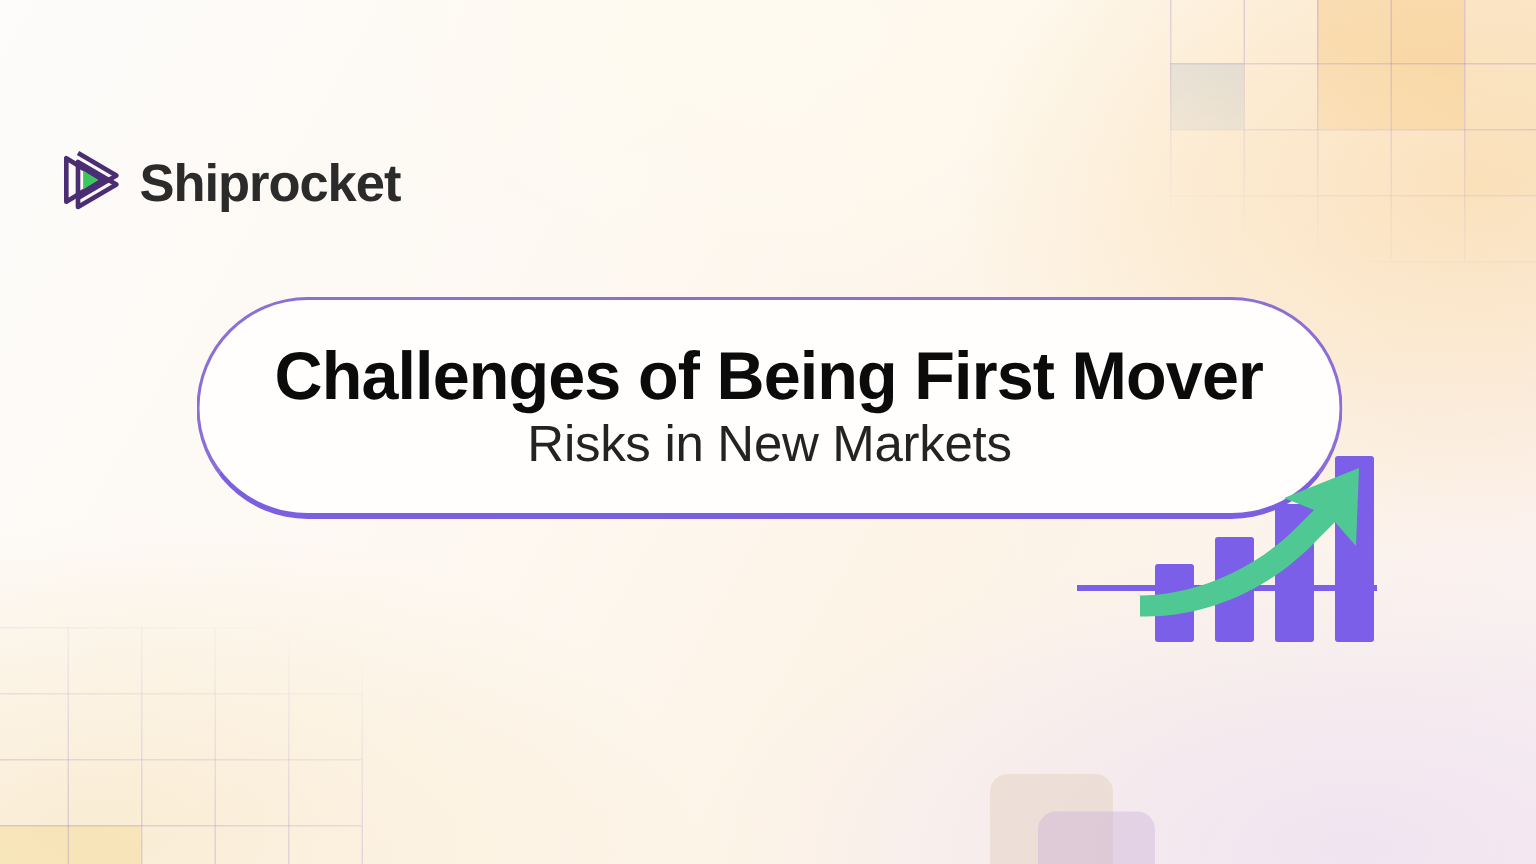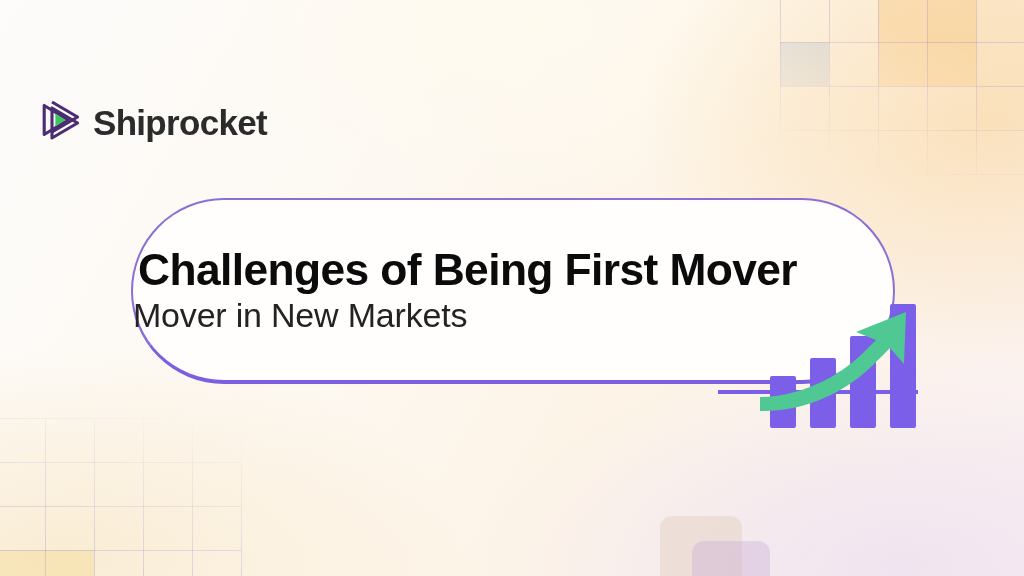--- a/index.html
+++ b/index.html
@@ -93,29 +93,29 @@
     line-height: 1;
     font-family: "Liberation Sans", sans-serif;
   }
 
   
   #title-card {
     position: absolute;
     left: 131px;
     top: 198px;
     width: 764px;
-    height: 186px;
+    height: 148px;
     box-sizing: border-box;
     background: #fffefd;
     border: 2px solid #8b6fd4;
     border-bottom: 4px solid #7b5fe0;
     border-radius: 95px;
     display: flex;
     flex-direction: column;
-    align-items: flex-start;
+    align-items: center;
     justify-content: center;
     z-index: 3;
   }
   #title-main {
     font-family: "Liberation Sans Narrow", "Liberation Sans", sans-serif;
     font-size: 45px;
     font-weight: bold;
     color: #0b0b0b;
     letter-spacing: -0.6px;
     line-height: 1.05;
@@ -196,21 +196,21 @@
           <path d="M14.0 11.0 L14.0 41.0 L39.6 26.0 Z"></path>
         </g>
         <path d="M17.4 16.6 L27.6 23.0 L17.4 29.4 Z" fill="#3DC55F"></path>
       </svg>
     </span>
     <span id="logo-wordmark">Shiprocket</span>
   </div>
 
   <div id="title-card">
     <h1 id="title-main">Challenges of Being First Mover</h1>
-    <h2 id="title-sub">Mover in New Markets</h2>
+    <h2 id="title-sub">Risks in New Markets</h2>
   </div>
 
   <div id="growth-graphic">
     <svg width="200" height="176" viewBox="0 0 200 176" aria-hidden="true">
       <g id="growth-bars">
           <rect x="-26" y="102" width="200" height="4" fill="#7B5FE8"></rect>
           <rect x="26" y="88" width="26" height="52" rx="2" fill="#7B5FE8"></rect>
           <rect x="66" y="70" width="26" height="70" rx="2" fill="#7B5FE8"></rect>
           <rect x="106" y="48" width="26" height="92" rx="2" fill="#7B5FE8"></rect>
           <rect x="146" y="16" width="26" height="124" rx="2" fill="#7B5FE8"></rect>

